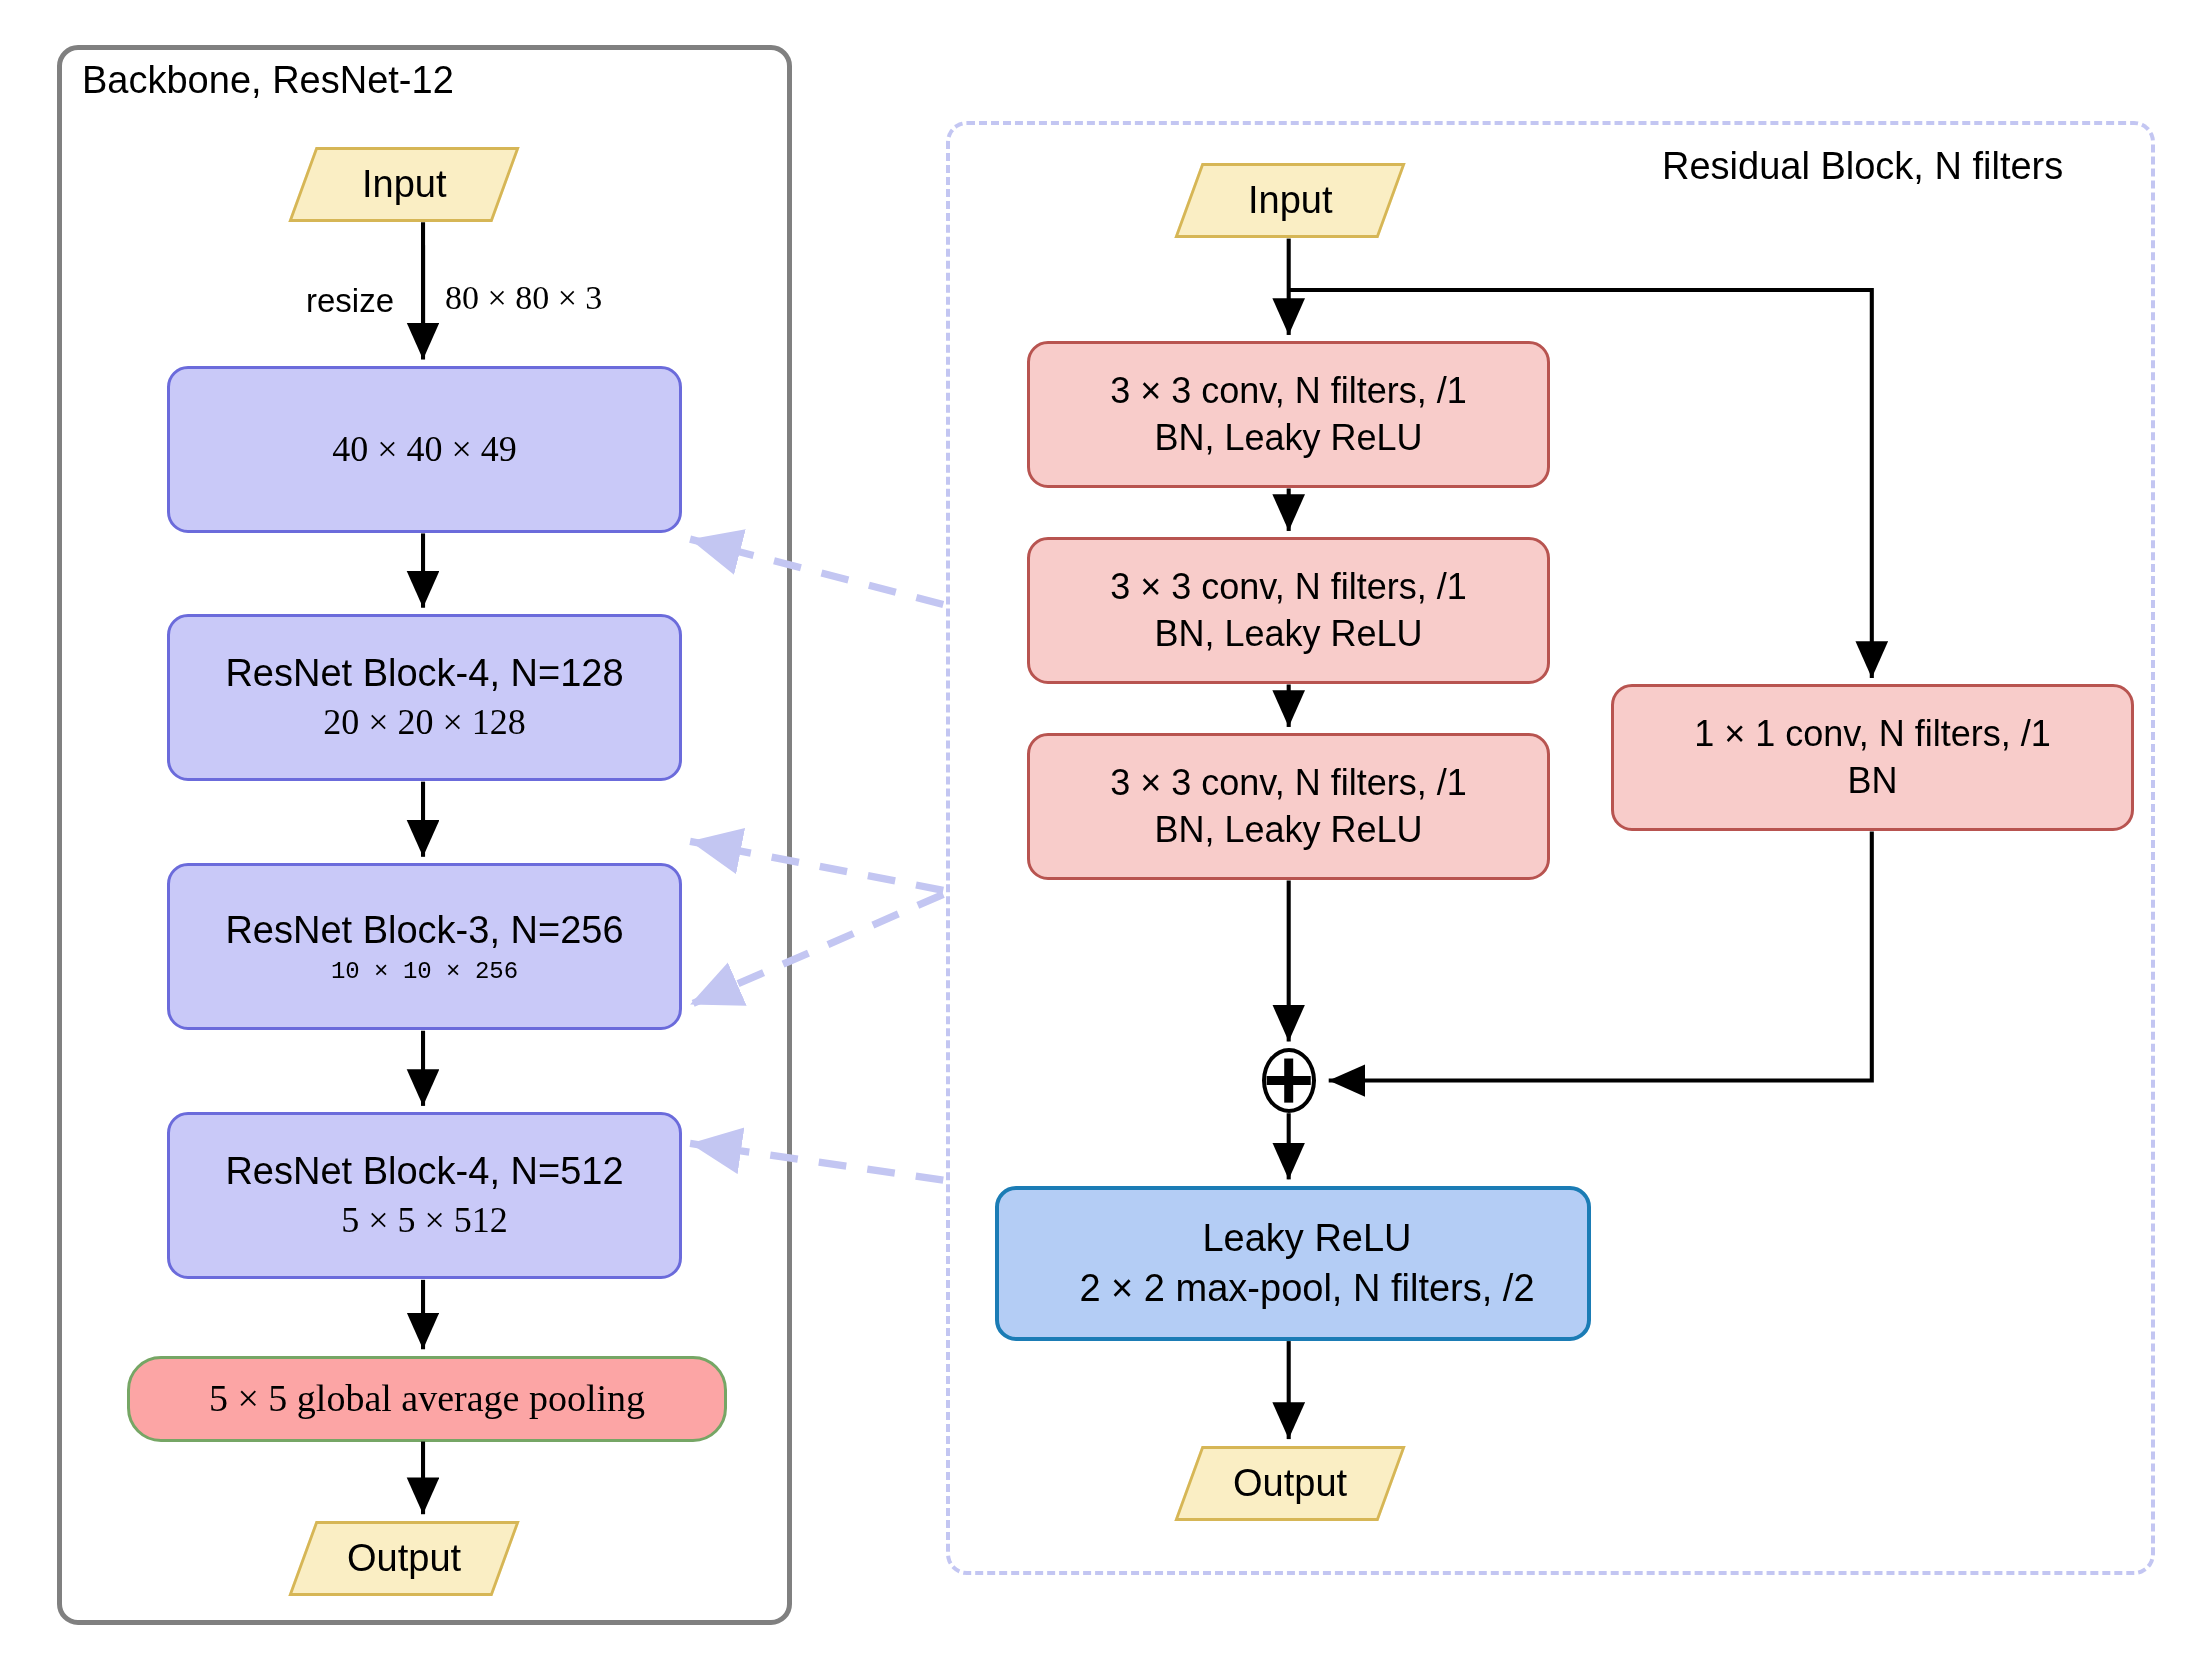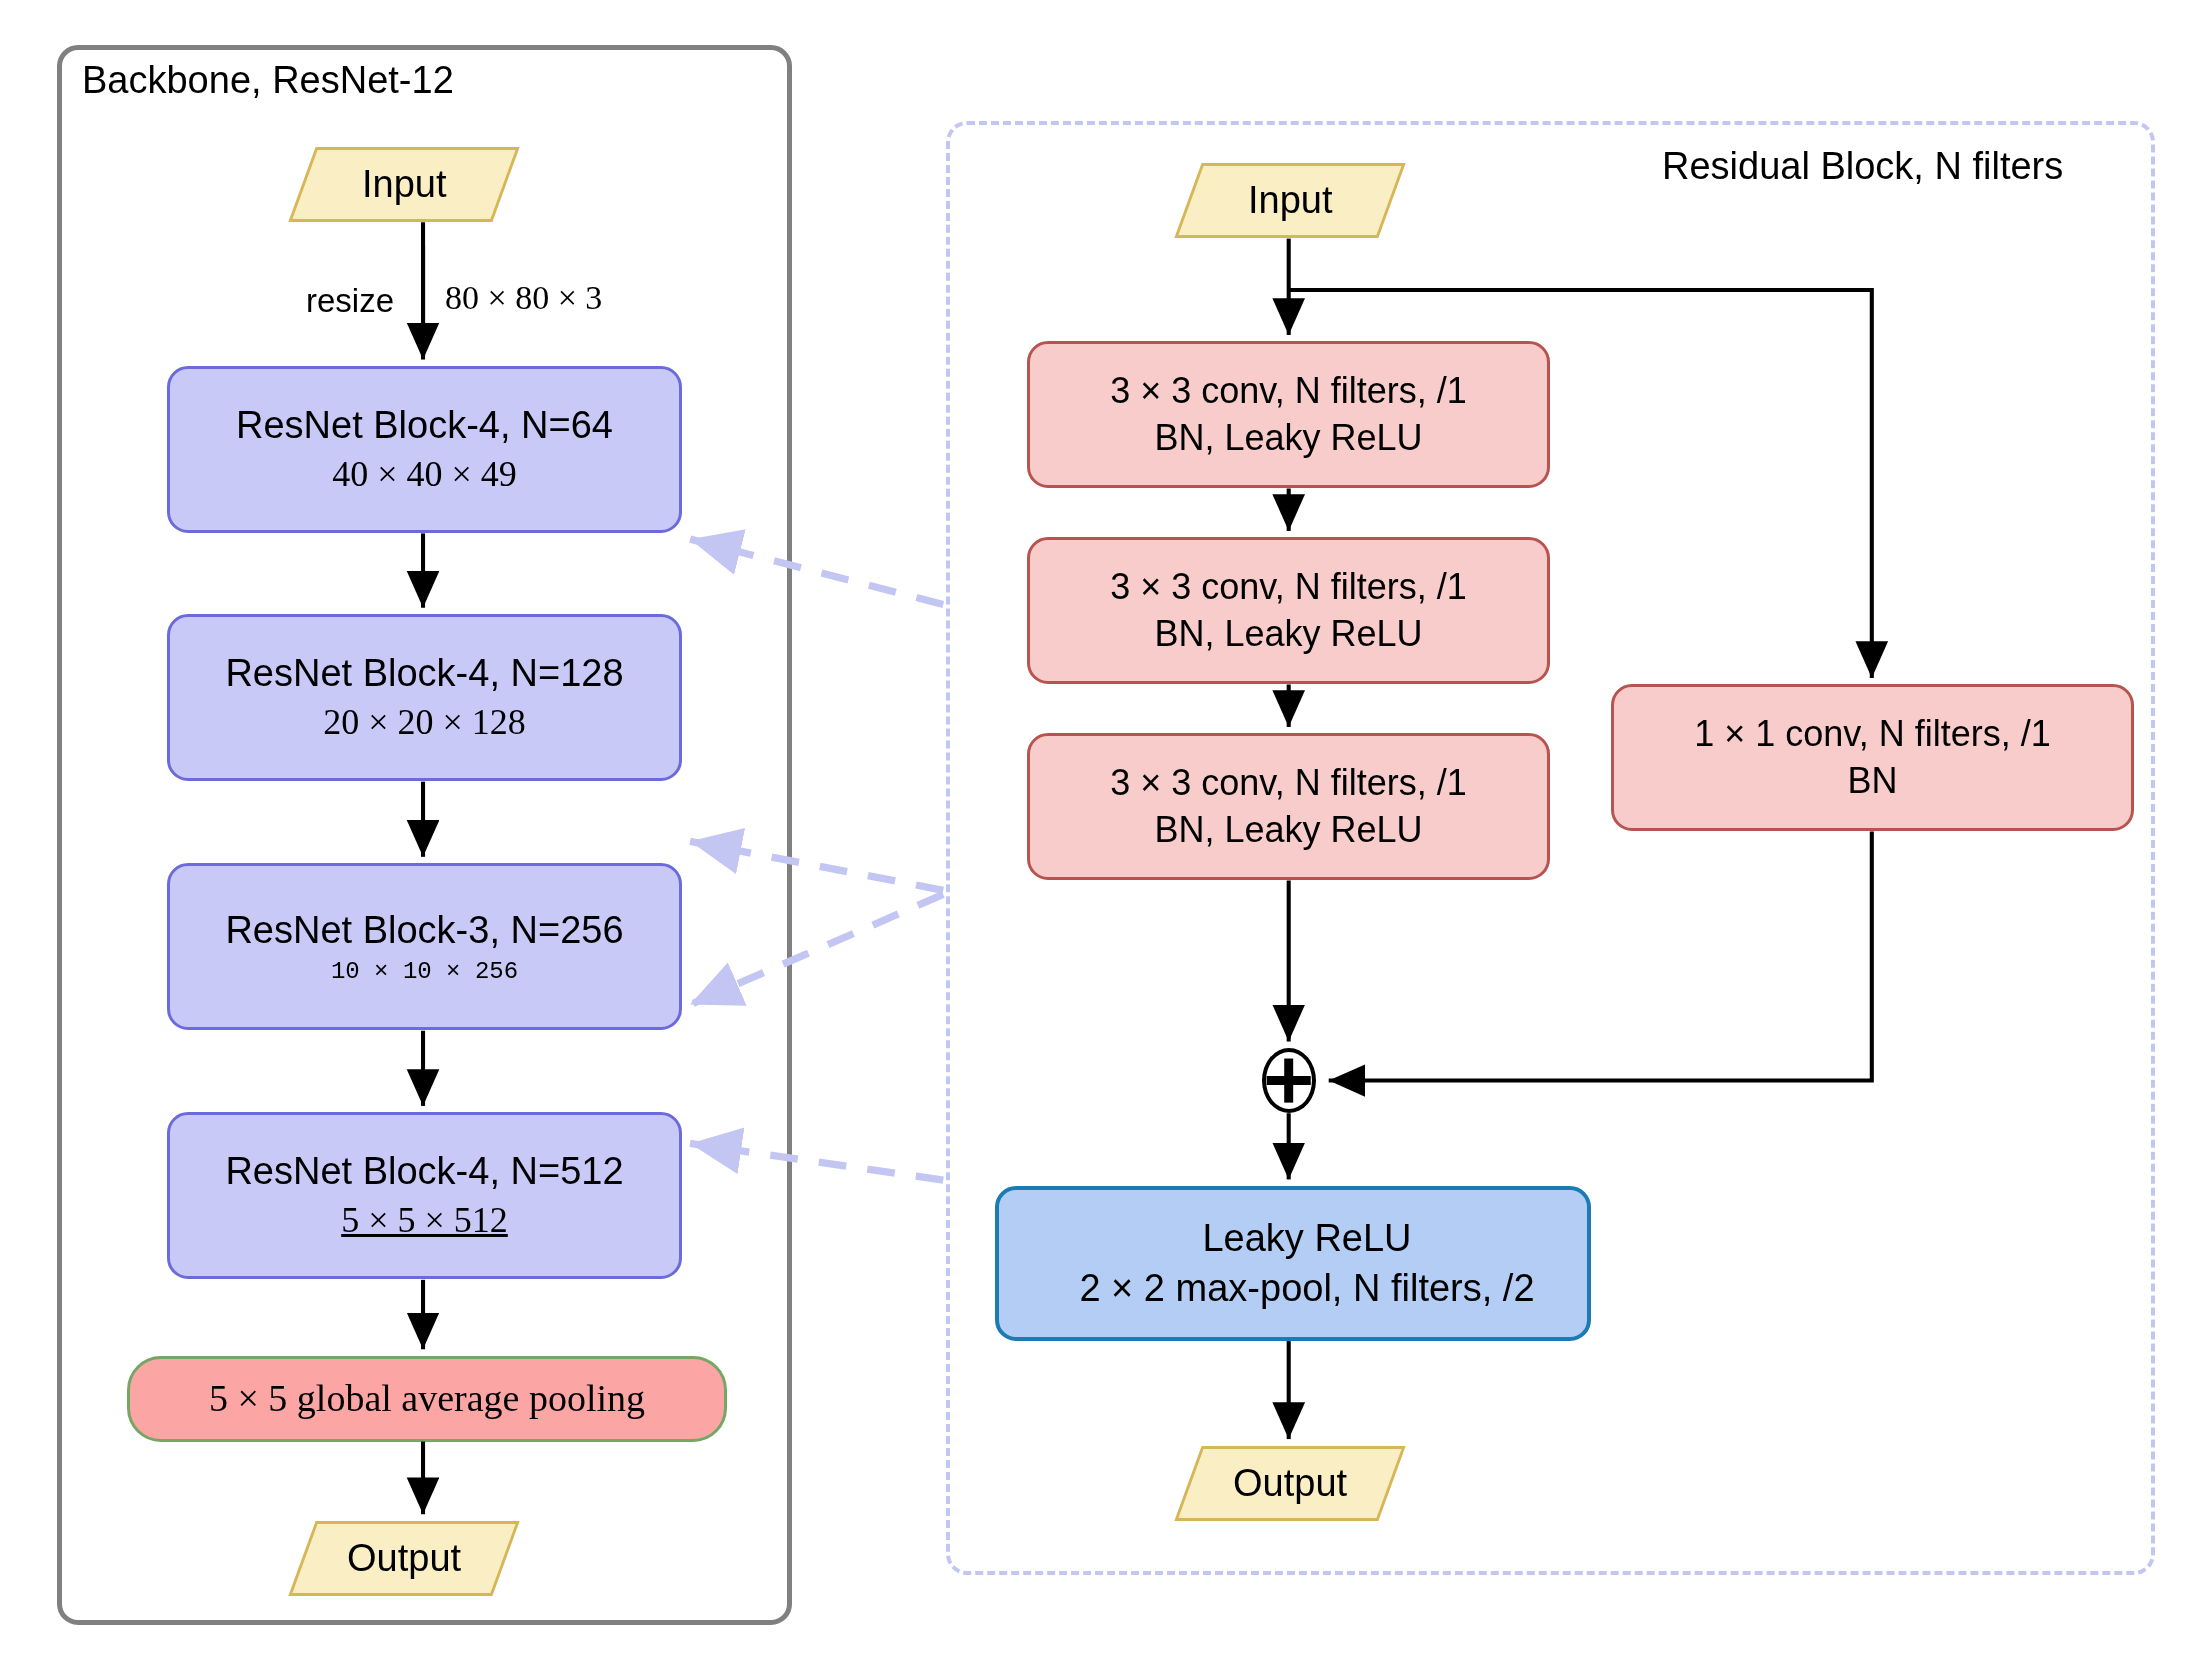--- a/index.html
+++ b/index.html
@@ -139,37 +139,36 @@
   <div class="panel-title" id="backbone-title">Backbone, ResNet-12</div>
 
   <div class="io" style="left:302px; top:147px; width:204px; height:75px;">
     <span>Input</span>
   </div>
 
   <div class="edge-label sans fs40" style="left:306px; top:282px;">resize</div>
   <div class="edge-label serif fs42" style="left:445px; top:279px;">80 × 80 × 3</div>
 
   <div class="node node-purple" style="left:167px; top:366px; width:515px; height:167px;">
-    <span class="l1 sans fs46">ResNet Block-4, N=64</span>
     <span class="l2 serif fs44" style="font-size:36px;">40 × 40 × 49</span>
   </div>
 
   <div class="node node-purple" style="left:167px; top:614px; width:515px; height:167px;">
     <span class="l1 sans fs46">ResNet Block-4, N=128</span>
     <span class="l2 serif" style="font-size:36px;">20 × 20 × 128</span>
   </div>
 
   <div class="node node-purple" style="left:167px; top:863px; width:515px; height:167px;">
     <span class="l1 sans fs46">ResNet Block-3, N=256</span>
     <span class="l2 serif" style="font-size:24px;font-family:Liberation Mono, monospace;">10 × 10 × 256</span>
   </div>
 
   <div class="node node-purple" style="left:167px; top:1112px; width:515px; height:167px;">
     <span class="l1 sans fs46">ResNet Block-4, N=512</span>
-    <span class="l2 serif" style="font-size:36px;text-decoration:underline;">5 × 5 × 512</span>
+    <span class="l2 serif" style="font-size:36px;">5 × 5 × 512</span>
   </div>
 
   <div class="node node-green" style="left:127px; top:1356px; width:600px; height:86px;">
     <span class="l1 serif" style="font-size:38px;">5 × 5 global average pooling</span>
   </div>
 
   <div class="io" style="left:302px; top:1521px; width:204px; height:75px;">
     <span>Output</span>
   </div>
 

